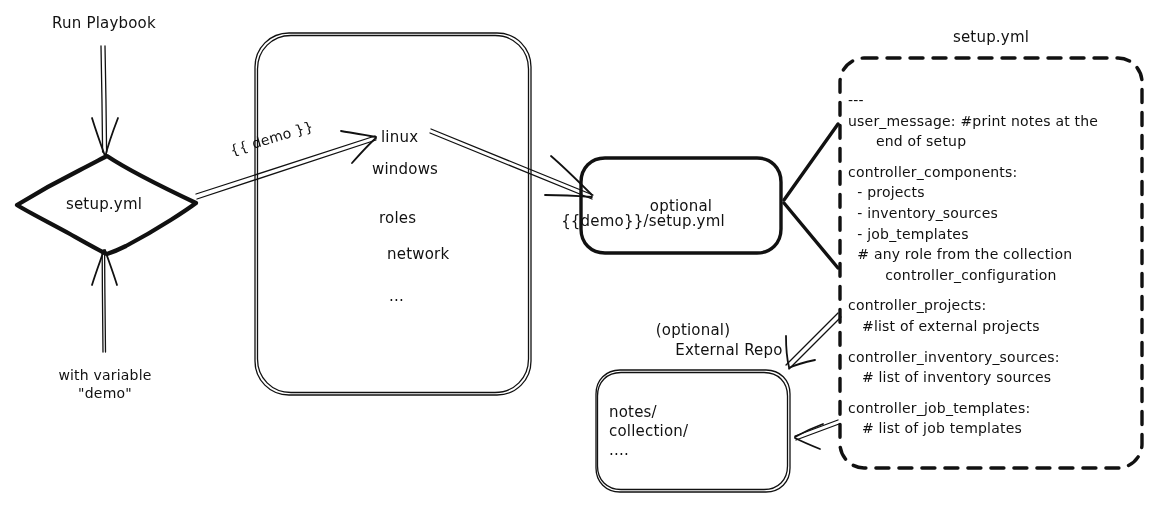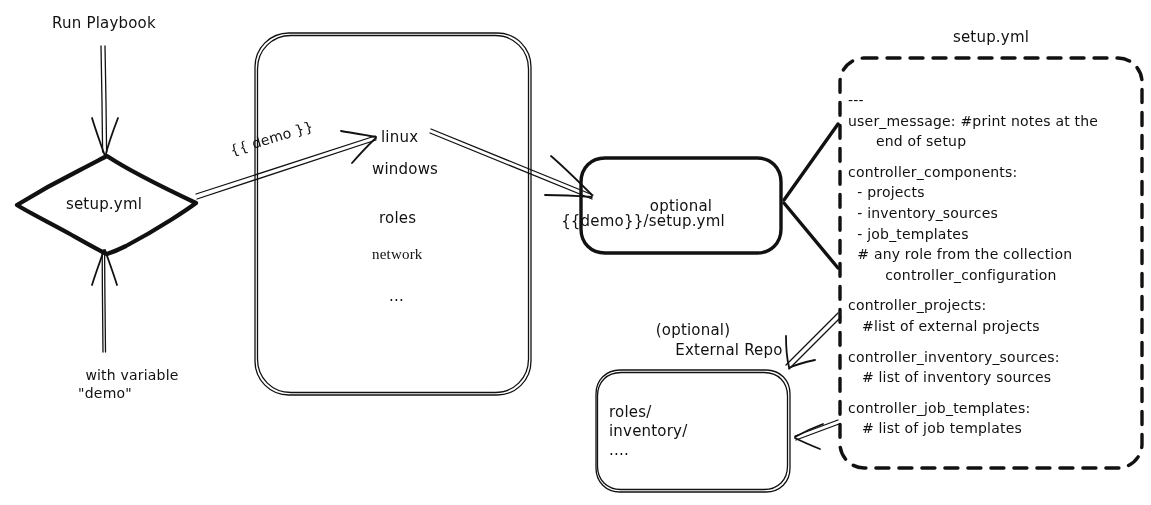--- a/index.html
+++ b/index.html
@@ -168,39 +168,39 @@
                C851,468 840,457 840,444
                L840,82
                C840,69 851,58 864,58 Z"></path>
     </g>
   </svg>
 
   <div class="lbl t15 center" style="left:104px; top:14px;">Run Playbook</div>
 
   <div class="lbl t15 center" style="left:104px; top:195px;">setup.yml</div>
 
-  <div class="lbl t14 center" style="left:105px; top:367px;margin-left:27px;">with variable</div>
+  <div class="lbl t14 center" style="left:105px; top:367px;">with variable</div>
   <div class="lbl t14 center" style="left:105px; top:385px;">"demo"</div>
 
   <div class="lbl t14" style="left:228px; top:143px; transform:rotate(-17deg); transform-origin:left top;">{{ demo }}</div>
 
 
   <div class="lbl t15" style="left:381px; top:128px;">linux</div>
   <div class="lbl t15" style="left:372px; top:160px;">windows</div>
   <div class="lbl t15" style="left:379px; top:209px;">roles</div>
-  <div class="lbl t15" style="left:372px; top:245px;font-family:Liberation Serif, serif;">network</div>
+  <div class="lbl t15" style="left:387px; top:245px;">network</div>
   <div class="lbl t15" style="left:389px; top:287px;">...</div>
 
   <div class="lbl t15 center" style="left:643px; top:177px;margin-top:35px;">{{demo}}/setup.yml</div>
   <div class="lbl t15 center" style="left:681px; top:197px;">optional</div>
 
   <div class="lbl t15 center" style="left:693px; top:321px;">(optional)</div>
   <div class="lbl t15 center" style="left:693px; top:341px;margin-left:36px;">External Repo</div>
 
-  <div class="lbl t15" style="left:609px; top:403px;">roles/</div>
-  <div class="lbl t15" style="left:609px; top:422px;">inventory/</div>
+  <div class="lbl t15" style="left:609px; top:403px;">notes/</div>
+  <div class="lbl t15" style="left:609px; top:422px;">collection/</div>
   <div class="lbl t15" style="left:609px; top:441px;">....</div>
 
   <div class="lbl t15 center" style="left:991px; top:28px;">setup.yml</div>
 
   <div class="lbl t14" id="panel-lines" style="left:848px; top:90px; line-height:20.6px;"><div style="white-space: pre; min-height: 10px;">---</div><div style="white-space: pre; min-height: 10px;">user_message: #print notes at the</div><div style="white-space: pre; min-height: 10px;">      end of setup</div><div style="white-space: pre; min-height: 10px; height: 10px;"></div><div style="white-space: pre; min-height: 10px;">controller_components:</div><div style="white-space: pre; min-height: 10px;">  - projects</div><div style="white-space: pre; min-height: 10px;">  - inventory_sources</div><div style="white-space: pre; min-height: 10px;">  - job_templates</div><div style="white-space: pre; min-height: 10px;">  # any role from the collection</div><div style="white-space: pre; min-height: 10px;">        controller_configuration</div><div style="white-space: pre; min-height: 10px; height: 10px;"></div><div style="white-space: pre; min-height: 10px;">controller_projects:</div><div style="white-space: pre; min-height: 10px;">   #list of external projects</div><div style="white-space: pre; min-height: 10px; height: 10px;"></div><div style="white-space: pre; min-height: 10px;">controller_inventory_sources:</div><div style="white-space: pre; min-height: 10px;">   # list of inventory sources</div><div style="white-space: pre; min-height: 10px; height: 10px;"></div><div style="white-space: pre; min-height: 10px;">controller_job_templates:</div><div style="white-space: pre; min-height: 10px;">   # list of job templates</div></div>
 
 </div>
 
 </body></html>

